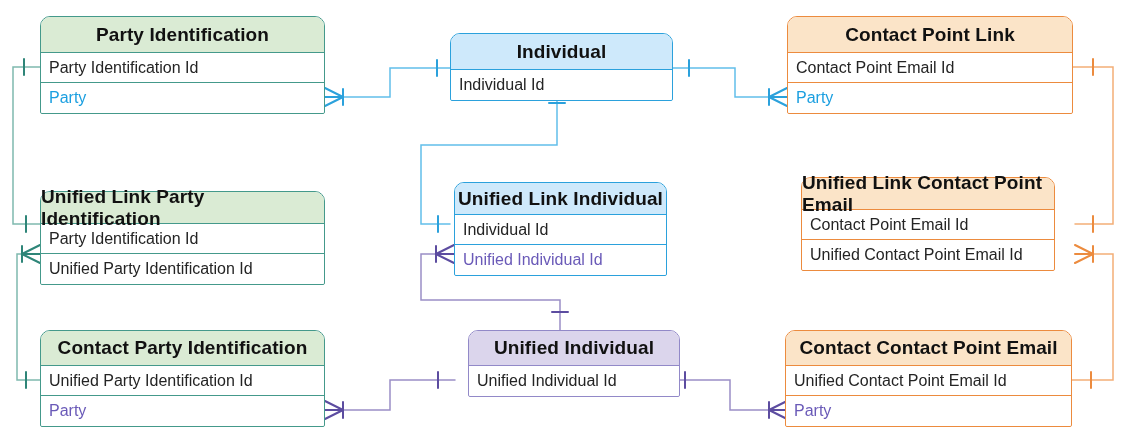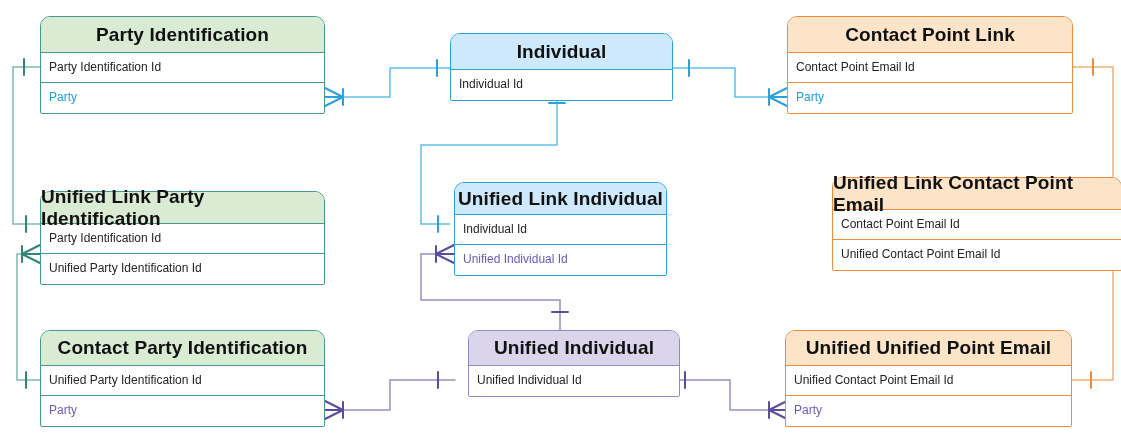--- a/index.html
+++ b/index.html
@@ -17,21 +17,21 @@
   .t-header{
     box-sizing:border-box;height:var(--hh);
     display:flex;align-items:center;justify-content:center;
     background:var(--fill);
     border-bottom:1px solid var(--stroke);
     border-radius:9px 9px 0 0;
     font-weight:bold;font-size:19px;color:#111111;letter-spacing:.1px;
   }
   .t-field{
     box-sizing:border-box;height:30px;line-height:29px;
-    padding:0 8px;font-size:12px;color:#242424;
+    padding:0 8px;font-size:16px;color:#242424;
     border-bottom:1px solid var(--stroke);
     white-space:nowrap;overflow:hidden;background:#ffffff;
   }
   .t-field:last-child{border-bottom:none;border-radius:0 0 2px 2px;}
   .theme-green { --stroke:#44998B; --fill:#DAEBD4; }
   .theme-blue  { --stroke:#2BA1DC; --fill:#CEE9FB; }
   .theme-orange{ --stroke:#EC8B3E; --fill:#FBE4C8; }
   .theme-purple{ --stroke:#9289C8; --fill:#DBD5EC; }
   .f-link-blue  { color:#1B9FE0; }
   .f-link-purple{ color:#6A5AB8; }
@@ -125,36 +125,36 @@
     <div class="t-field">Party Identification Id</div>
     <div class="t-field">Unified Party Identification Id</div>
   </div>
 
   <div class="entity theme-blue" style="left:454px;top:182px;width:213px;--hh:32px">
     <div class="t-header">Unified Link Individual</div>
     <div class="t-field">Individual Id</div>
     <div class="t-field f-link-purple">Unified Individual Id</div>
   </div>
 
-  <div class="entity theme-orange" style="left:832px;top:177px;width:290px;--hh:32px">
+  <div class="entity theme-orange" style="left:801px;top:177px;width:254px;--hh:32px">
     <div class="t-header">Unified Link Contact Point Email</div>
     <div class="t-field">Contact Point Email Id</div>
     <div class="t-field">Unified Contact Point Email Id</div>
   </div>
 
   <div class="entity theme-green" style="left:40px;top:330px;width:285px;--hh:35px">
     <div class="t-header">Contact Party Identification</div>
     <div class="t-field">Unified Party Identification Id</div>
     <div class="t-field f-link-purple">Party</div>
   </div>
 
   <div class="entity theme-purple" style="left:468px;top:330px;width:212px;--hh:35px">
     <div class="t-header">Unified Individual</div>
     <div class="t-field">Unified Individual Id</div>
   </div>
 
   <div class="entity theme-orange" style="left:785px;top:330px;width:287px;--hh:35px">
-    <div class="t-header">Unified Unified Point Email</div>
+    <div class="t-header">Contact Contact Point Email</div>
     <div class="t-field">Unified Contact Point Email Id</div>
     <div class="t-field f-link-purple">Party</div>
   </div>
 
 </div>
 
 </body></html>

